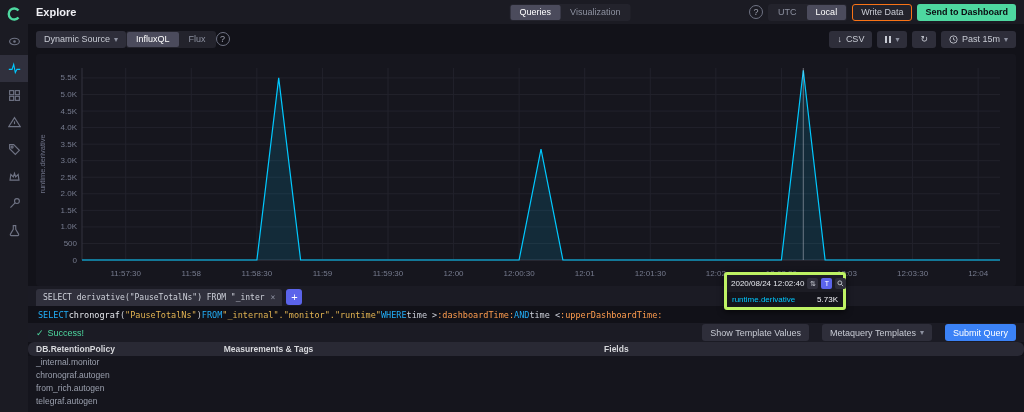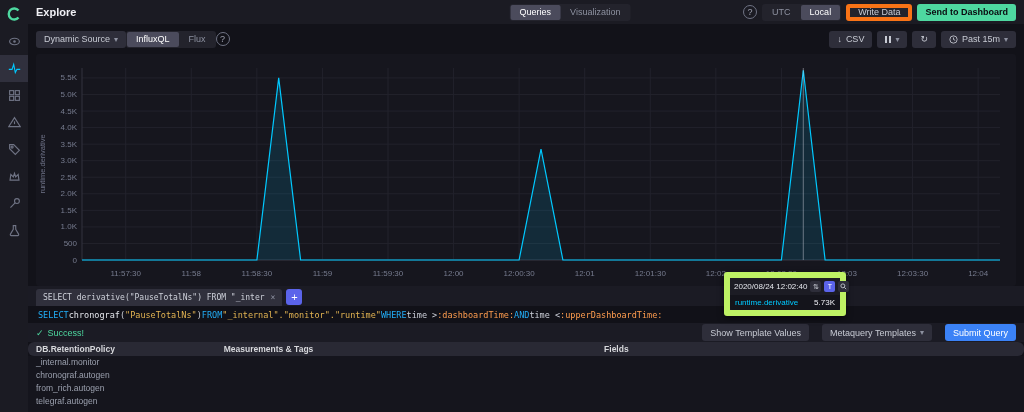--- a/index.html
+++ b/index.html
@@ -28,21 +28,21 @@
   .seg.active { background:#4b4b5c; color:#ffffff; }
 
   .help-circle { width:14px; height:14px; border:1px solid #6f7384; border-radius:50%;
     color:#9da0ae; font-size:9px; display:flex; align-items:center; justify-content:center; cursor:pointer; }
 
   .btn { height:17px; display:inline-flex; align-items:center; gap:4px; padding:0 8px;
     background:#2e2e3a; border-radius:3px; font-size:9px; color:#c8cbd4; cursor:pointer; white-space:nowrap; }
   .btn .caret { font-size:8px; color:#8d91a0; }
   .btn.green { background:#4ED8A0; color:#0b0b10; font-weight:bold; }
   .btn.blue { background:#3b82f6; color:#ffffff; }
-  .btn.dark { background:#23232c; border:4px solid #f97316; }
+  .btn.dark { background:#23232c; border:1px solid #f97316; }
 
   
   .toolbar { height:30px; display:flex; align-items:center; padding:0 8px; }
   .toolbar-right { margin-left:auto; display:flex; align-items:center; gap:5px; }
   .pause-bars { display:inline-flex; gap:2px; }
   .pause-bars i { width:2px; height:7px; background:#c8cbd4; display:block; }
 
   
   .chart-panel { margin:0 8px; height:232px; background:#16161e; border-radius:3px; padding-top:4px; }
   .chart-panel svg { width:100%; height:224px; display:block; }
@@ -50,21 +50,21 @@
   .axis { stroke:#33333f; stroke-width:1; }
   .ytick { fill:#767b8e; font-size:8px; text-anchor:end; font-family:"Liberation Sans",sans-serif; }
   .xtick { fill:#767b8e; font-size:8px; text-anchor:middle; font-family:"Liberation Sans",sans-serif; }
   .ylabel { fill:#6e7287; font-size:7.5px; text-anchor:middle; font-family:"Liberation Sans",sans-serif; }
   .area { fill:rgba(0,201,255,0.12); }
   .line { stroke:#00C9FF; fill:none; stroke-width:1.2; }
   .crosshair { stroke:rgba(213,218,228,0.45); stroke-width:1; }
 
   
   .tooltip { position:absolute; left:696px; top:272px; width:122px; z-index:10;
-    background:#1c1c24; border:6px solid #bef264; border-radius:3px; box-shadow:0 2px 6px rgba(0,0,0,.6);
+    background:#1c1c24; border:3px solid #bef264; border-radius:3px; box-shadow:0 2px 6px rgba(0,0,0,.6);
     font-size:8px;text-align:right; }
   .tt-head { display:flex; align-items:center; gap:3px; padding:3px 4px; }
   .tt-time { color:#e4e6ec; white-space:nowrap; }
   .tt-btn { width:11px; height:11px; background:#2e2e3a; border-radius:2px; color:#c8cbd4;
     display:inline-flex; align-items:center; justify-content:center; font-size:7px; cursor:pointer; flex:none; }
   .tt-btn.blue { background:#5b64ea; color:#fff; }
   .tt-row { display:flex; justify-content:space-between; padding:3px 5px; background:#14141b; border-radius:0 0 3px 3px; }
   .tt-series { color:#00C9FF; }
   .tt-value { color:#f0f0f5; }
 

